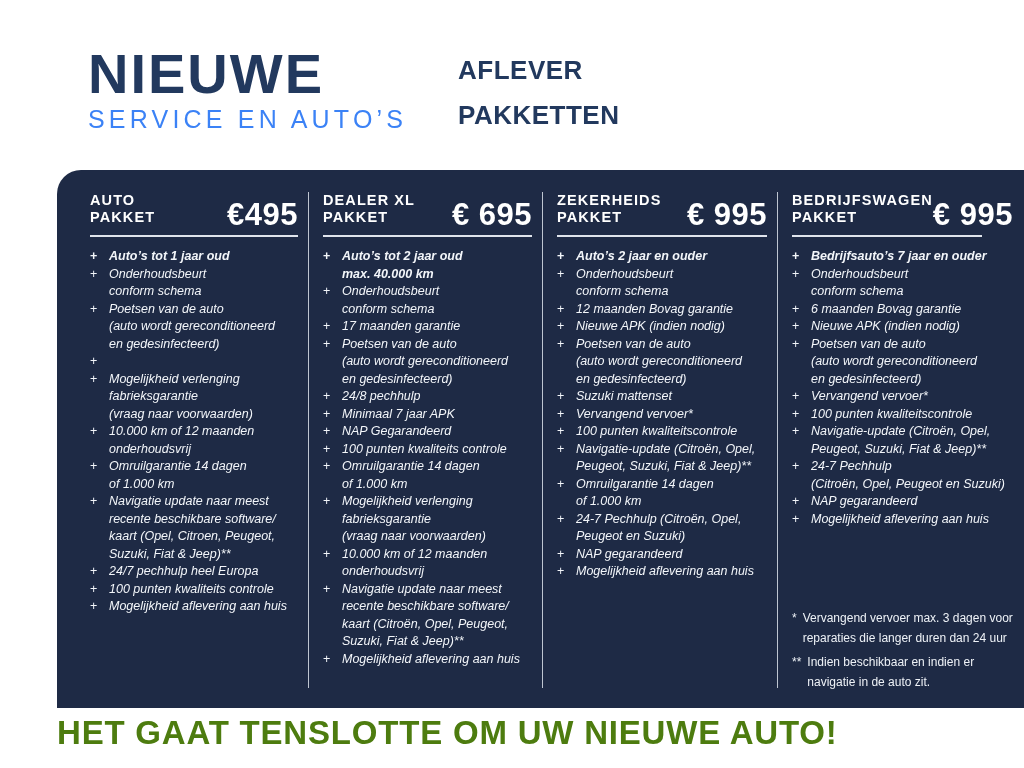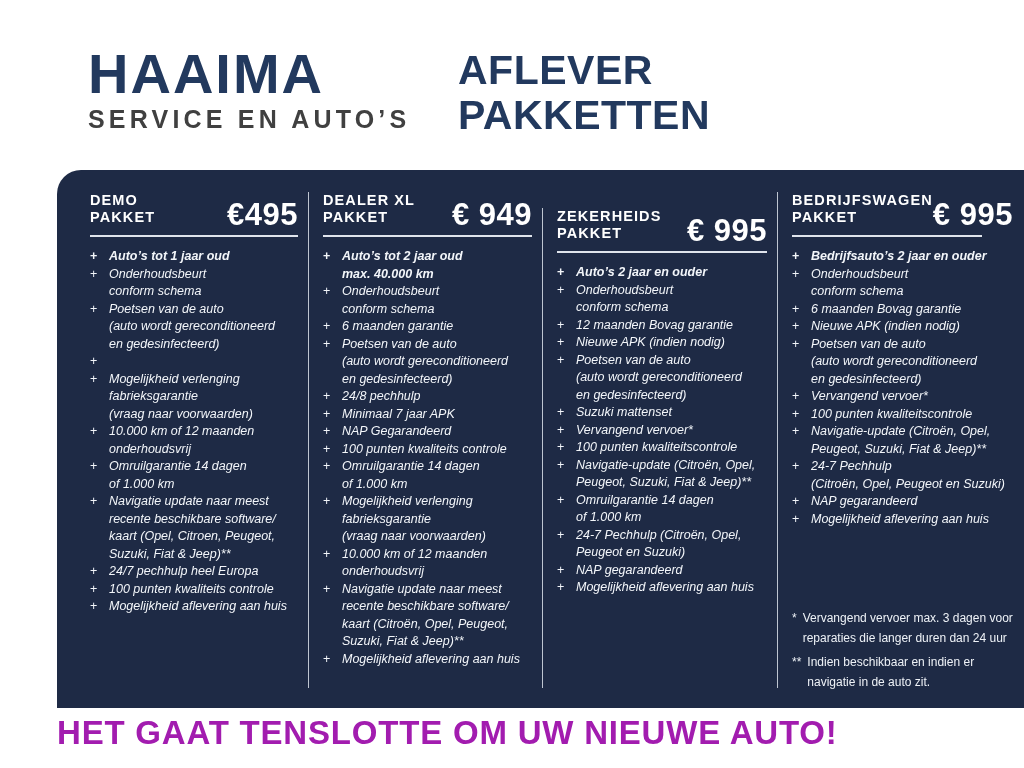--- a/index.html
+++ b/index.html
@@ -2,68 +2,68 @@
 <html><head>
 <meta charset="utf-8">
 <style>
   html,body{margin:0;padding:0;}
   body{
     width:1024px;height:768px;background:#ffffff;position:relative;overflow:hidden;
     font-family:"Liberation Sans", sans-serif;
   }
   .logo{position:absolute;left:88px;top:44px;color:#22395e;}
   .logo-main{font-size:56px;font-weight:800;letter-spacing:2px;line-height:60px;}
-  .logo-sub{font-size:25px;font-weight:700;letter-spacing:4.2px;color:#404040;margin-top:1px;}
+  .logo-sub{font-size:25px;font-weight:400;letter-spacing:4.2px;color:#3b82f6;margin-top:1px;}
   .page-title{
     position:absolute;left:458px;top:48px;color:#22395e;
-    font-size:41px;font-weight:800;line-height:45px;letter-spacing:.5px;white-space:pre-line;
+    font-size:26px;font-weight:800;line-height:45px;letter-spacing:.5px;white-space:pre-line;
   }
   .panel{
     position:absolute;left:57px;top:170px;width:967px;height:538px;
     background:#1e2a45;border-radius:24px 0 0 0;
     display:flex;box-sizing:border-box;padding:22px 0 20px 0;color:#fff;
   }
   .package{box-sizing:border-box;padding:0 10px 0 14px;}
   .package:nth-child(1){width:251px;padding-left:33px;}
   .package:nth-child(2){width:234px;border-left:1px solid rgba(230,236,244,.8);}
-  .package:nth-child(3){width:235px;border-left:1px solid rgba(230,236,244,.8);margin-top:16px;}
+  .package:nth-child(3){width:235px;border-left:1px solid rgba(230,236,244,.8);}
   .package:nth-child(4){width:215px;border-left:1px solid rgba(230,236,244,.8);}
   .pkg-header{display:flex;justify-content:space-between;align-items:flex-end;}
   .pkg-name{font-size:14.5px;font-weight:700;letter-spacing:1.1px;line-height:17px;white-space:pre-line;}
   .pkg-price{font-size:31px;font-weight:800;letter-spacing:.5px;line-height:22px;white-space:pre;}
   .pkg-rule{border:none;border-top:2px solid #dfe4ec;margin:9px 0 11px 0;}
   .pkg-items{list-style:none;margin:0;padding:0;}
   .item{display:flex;font-size:12.5px;line-height:17.5px;color:#f3f6fa;}
   .item.bold{font-weight:700;}
   .plus{width:19px;flex:0 0 19px;}
   .item-text{white-space:pre;font-style:italic;}
   .footnotes{margin-top:80px;}
   .footnote{display:flex;font-size:12px;line-height:20px;margin-bottom:4px;color:#eef2f7;}
   .fn-marker{flex:0 0 auto;margin-right:6px;}
   .fn-text{white-space:pre;}
   .tagline{
-    position:absolute;left:57px;top:714px;color:#a21caf;
+    position:absolute;left:57px;top:714px;color:#4d7c0f;
     font-size:33px;font-weight:800;letter-spacing:.8px;white-space:pre;
   }
 </style>
 </head>
 <body>
 
 <div class="logo">
-  <div class="logo-main">HAAIMA</div>
+  <div class="logo-main">NIEUWE</div>
   <div class="logo-sub">SERVICE EN AUTO’S</div>
 </div>
 
 <div class="page-title">AFLEVER
 PAKKETTEN</div>
 
 <main class="panel">
   <section class="package">
     <div class="pkg-header">
-      <div class="pkg-name">DEMO
+      <div class="pkg-name">AUTO
 PAKKET</div>
       <div class="pkg-price">€495</div>
     </div>
     <hr class="pkg-rule">
     <ul class="pkg-items">
         <li class="item bold">
           <span class="plus">+</span>
           <span class="item-text">Auto’s tot 1 jaar oud</span>
         </li>
         <li class="item">
@@ -115,37 +115,37 @@
           <span class="plus">+</span>
           <span class="item-text">Mogelijkheid aflevering aan huis</span>
         </li>
       </ul>
   </section>
 
   <section class="package">
     <div class="pkg-header">
       <div class="pkg-name">DEALER XL
 PAKKET</div>
-      <div class="pkg-price">€ 949</div>
+      <div class="pkg-price">€ 695</div>
     </div>
     <hr class="pkg-rule">
     <ul class="pkg-items">
         <li class="item bold">
           <span class="plus">+</span>
           <span class="item-text">Auto’s tot 2 jaar oud
 max. 40.000 km</span>
         </li>
         <li class="item">
           <span class="plus">+</span>
           <span class="item-text">Onderhoudsbeurt
 conform schema</span>
         </li>
         <li class="item">
           <span class="plus">+</span>
-          <span class="item-text">6 maanden garantie</span>
+          <span class="item-text">17 maanden garantie</span>
         </li>
         <li class="item">
           <span class="plus">+</span>
           <span class="item-text">Poetsen van de auto
 (auto wordt gereconditioneerd
 en gedesinfecteerd)</span>
         </li>
         <li class="item">
           <span class="plus">+</span>
           <span class="item-text">24/8 pechhulp</span>
@@ -264,21 +264,21 @@
   <section class="package">
     <div class="pkg-header">
       <div class="pkg-name">BEDRIJFSWAGEN
 PAKKET</div>
       <div class="pkg-price">€ 995</div>
     </div>
     <hr class="pkg-rule">
     <ul class="pkg-items">
         <li class="item bold">
           <span class="plus">+</span>
-          <span class="item-text">Bedrijfsauto’s 2 jaar en ouder</span>
+          <span class="item-text">Bedrijfsauto’s 7 jaar en ouder</span>
         </li>
         <li class="item">
           <span class="plus">+</span>
           <span class="item-text">Onderhoudsbeurt
 conform schema</span>
         </li>
         <li class="item">
           <span class="plus">+</span>
           <span class="item-text">6 maanden Bovag garantie</span>
         </li>

